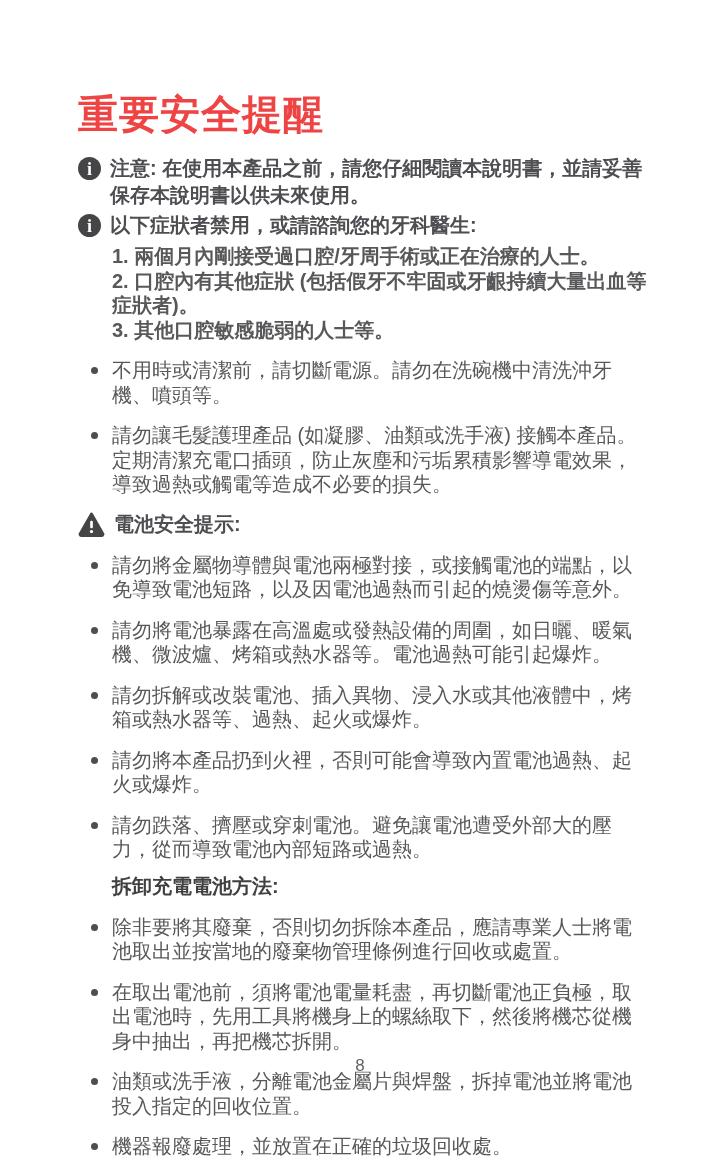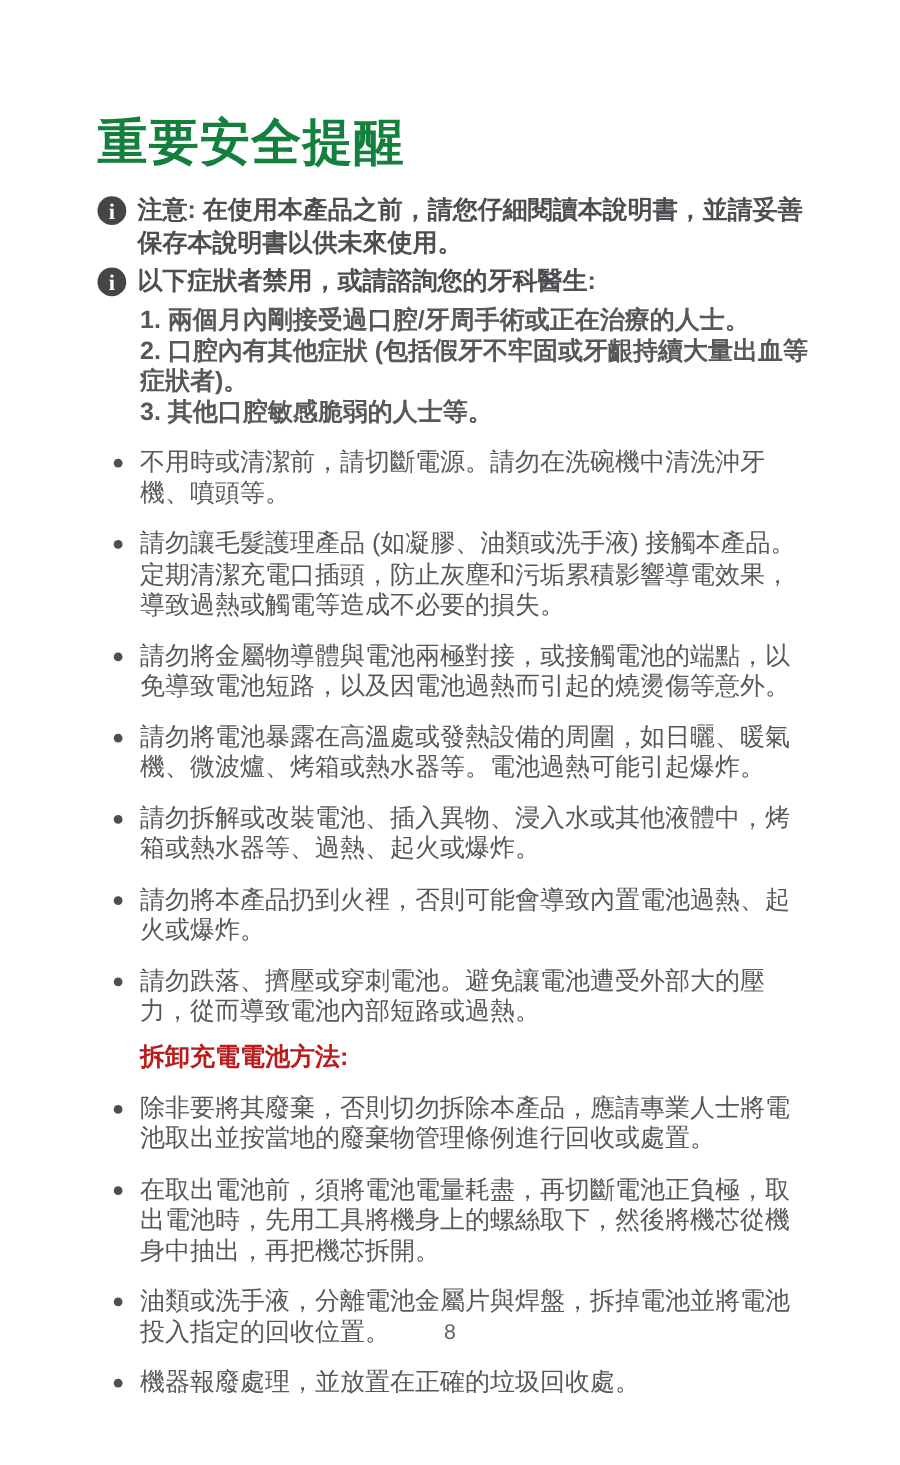--- a/index.html
+++ b/index.html
@@ -15,21 +15,21 @@
   .doc {
     position: absolute;
     left: 78px;
     top: 92px;
     width: 572px;
   }
   .page-title {
     font-size: 40px;
     line-height: 44px;
     font-weight: 700;
-    color: #15803d;
+    color: #ef4444;
     letter-spacing: 1px;
     margin: 0 0 19px 0;
   }
   .note {
     display: flex;
     gap: 9px;
     font-weight: 700;
     font-size: 20px;
     line-height: 27px;
     color: #4e4e52;
@@ -91,21 +91,21 @@
     font-size: 20px;
     line-height: 25px;
     color: #4e4e52;
   }
   .warning-icon { flex: none; width: 27px; height: 25px; margin-top: 0px; }
   .sub-head {
     margin: 12px 0 7px 34px;
     font-weight: 700;
     font-size: 20px;
     line-height: 25px;
-    color: #b91c1c;
+    color: #404040;
   }
   .page-number {
     position: absolute;
     top: 1056px;
     left: 0;
     width: 720px;
     text-align: center;
     font-size: 17px;
     color: #636367;
   }
@@ -145,20 +145,28 @@
         <span class="dot"></span>
         <span class="bullet-text">不用時或清潔前，請切斷電源。請勿在洗碗機中清洗沖牙機、噴頭等。</span>
       </div>
 
       <div class="bullet">
         <span class="dot"></span>
         <span class="bullet-text">請勿讓毛髮護理產品 (如凝膠、油類或洗手液) 接觸本產品。定期清潔充電口插頭，防止灰塵和污垢累積影響導電效果，導致過熱或觸電等造成不必要的損失。</span>
       </div>
     </div>
 
+  <div class="section-head">
+    <svg class="warning-icon" viewBox="0 0 28 26" aria-hidden="true">
+      <path d="M14 2 L26 23 A 2 2 0 0 1 24.2 24.6 L3.8 24.6 A 2 2 0 0 1 2 23 Z" fill="#454548" stroke="#454548" stroke-width="3" stroke-linejoin="round"></path>
+      <rect x="12.6" y="9" width="2.8" height="8" rx="1.3" fill="#ffffff"></rect>
+      <circle cx="14" cy="20.4" r="1.7" fill="#ffffff"></circle>
+    </svg>
+    <span>電池安全提示:</span>
+  </div>
 
   <div>
 
       <div class="bullet">
         <span class="dot"></span>
         <span class="bullet-text">請勿將金屬物導體與電池兩極對接，或接觸電池的端點，以免導致電池短路，以及因電池過熱而引起的燒燙傷等意外。</span>
       </div>
 
       <div class="bullet">
         <span class="dot"></span>

